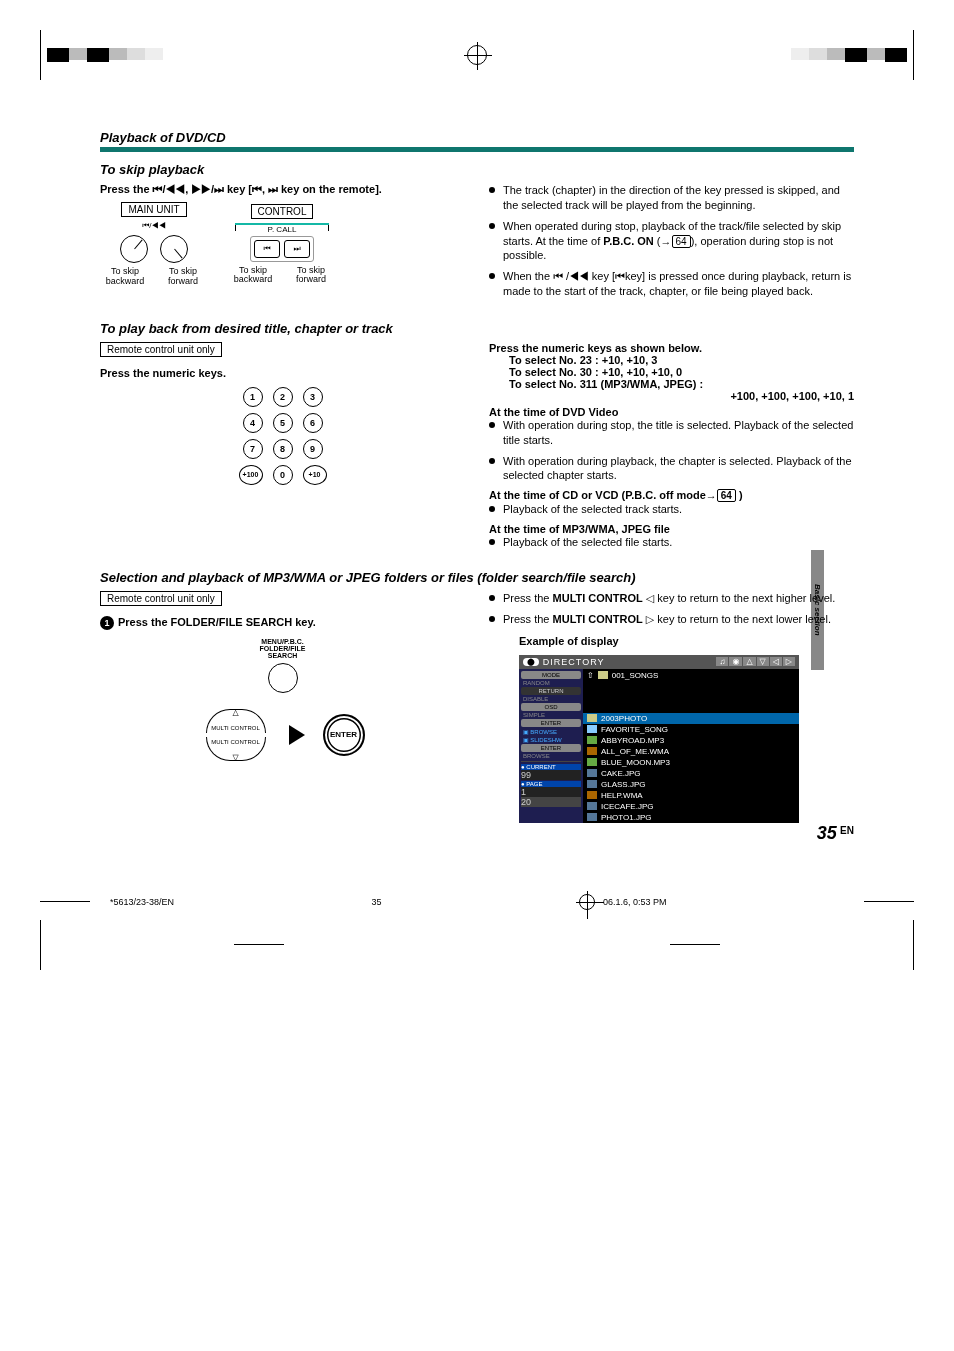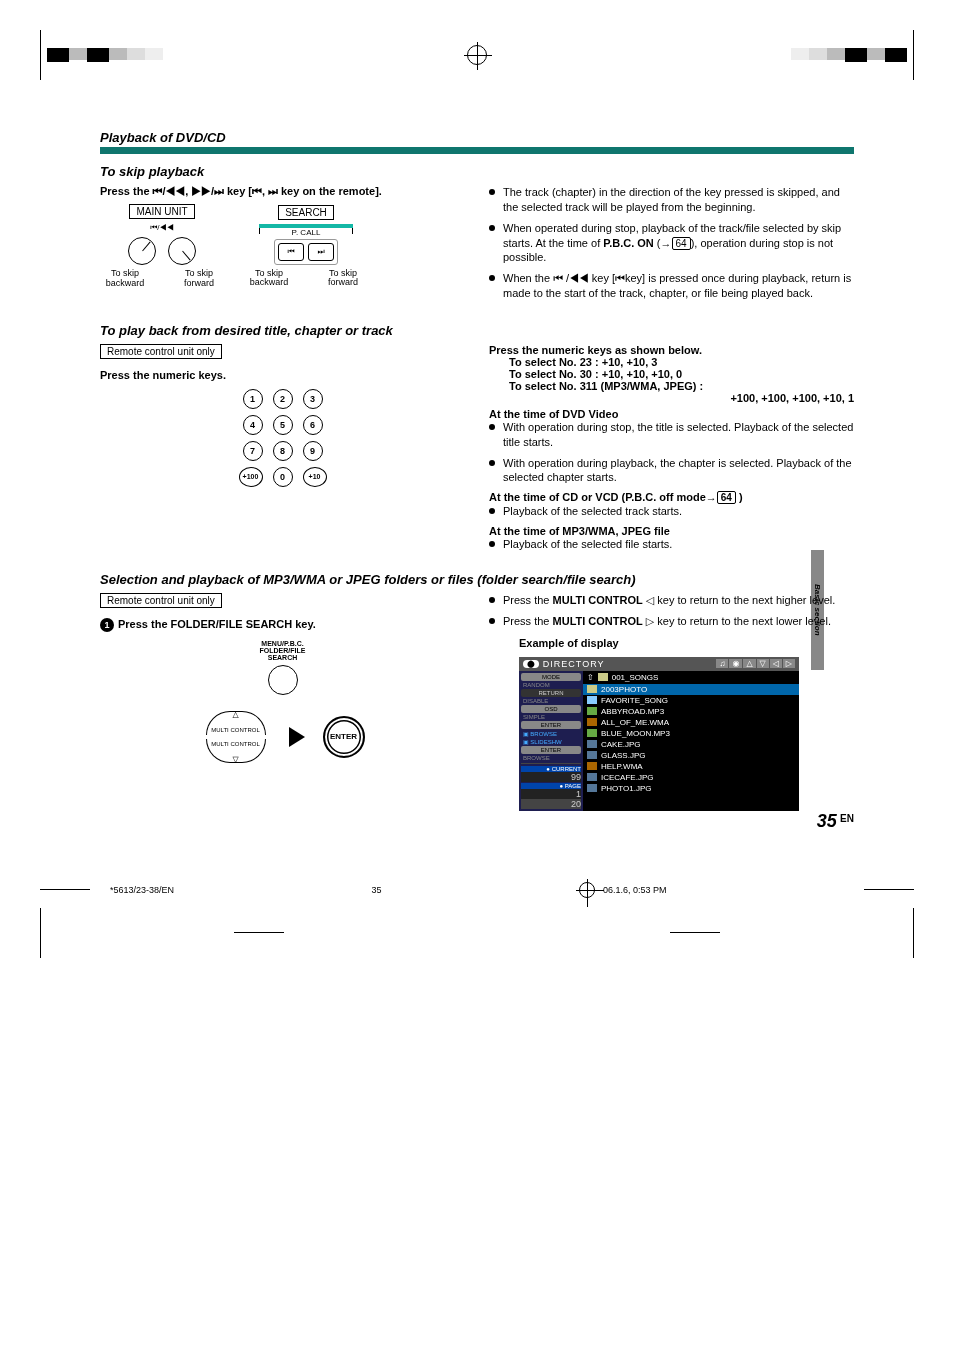--- a/index.html
+++ b/index.html
@@ -48,21 +48,21 @@
 
   .page {
     padding: 40px 60px 20px 60px;
     font-size: 11px;
     position: relative;
   }
   .section-title {
     font-style: italic;
     font-weight: bold;
     font-size: 13px;
-    border-bottom: 7px solid #0f766e;
+    border-bottom: 5px solid #0f766e;
     padding-bottom: 2px;
     margin-bottom: 10px;
   }
   .sub-title {
     font-style: italic;
     font-weight: bold;
     font-size: 13px;
     margin: 8px 0 6px 0;
   }
   .two-col {
@@ -99,24 +99,24 @@
   .skip-knobs { display: flex; gap: 12px; justify-content: center; margin: 4px 0; }
   .knob {
     width: 28px; height: 28px; border: 1px solid #000; border-radius: 50%;
     position: relative;
   }
   .knob::after { content:''; position:absolute; width:1px; height:12px; background:#000; left:50%; top:50%; transform-origin: top; }
   .knob.l::after { transform: rotate(-140deg); }
   .knob.r::after { transform: rotate(-40deg); }
   .remote-btns { display:flex; gap:4px; justify-content:center; padding:3px; border:1px solid #999; border-radius:3px; width:fit-content; margin:0 auto 4px;}
   .rbtn { border:1px solid #000; border-radius:3px; width:26px; height:18px; font-size:8px; display:flex; align-items:center; justify-content:center;}
-  .pcall { font-size:8px; border-top:4px solid #14b8a6; position:relative; padding:0 33px; display:inline-block; margin-bottom:2px;}
+  .pcall { font-size:8px; border-top:2px solid #14b8a6; position:relative; padding:0 33px; display:inline-block; margin-bottom:2px;}
   .pcall::before, .pcall::after { content:''; position:absolute; width:1px; height:6px; background:#000; top:0; }
   .pcall::before { left:0; } .pcall::after { right:0; }
-  .skip-labels { display:flex; gap:24px; font-size:9px; justify-content:space-between; }
+  .skip-labels { display:flex; gap:8px; font-size:9px; justify-content:space-between; }
   .skip-labels > div { width:50px; line-height:1.1;}
 
   .numpad { margin: 8px auto; width: fit-content; }
   .numpad-row { display:flex; gap:10px; justify-content:center; margin-bottom:6px;}
   .numkey {
     width:20px; height:20px; border:1.5px solid #000; border-radius:50%;
     display:flex; align-items:center; justify-content:center; font-size:9px; font-weight:bold;
   }
   .numkey.wide { width:24px; font-size:7px; }
 
@@ -167,29 +167,29 @@
   .de-header .badges { margin-left:auto; display:flex; gap:1px;}
   .de-header .badges span { background:#888; padding:0 3px; font-size:8px;}
   .de-body { display:flex; }
   .de-side {
     width:64px; background:#1e1e50; padding:2px; display:flex; flex-direction:column; gap:1px;
   }
   .side-btn { background:#888; color:#000; font-size:6px; text-align:center; border-radius:2px; padding:1px 0;}
   .side-btn.dark { background:#333; color:#ccc; }
   .side-plain { font-size:6px; color:#888; text-align:left; padding-left:2px;}
   .side-sep { border-top:1px solid #444; margin:1px 0;}
-  .side-stat { display:flex; flex-direction:column; font-size:6px; color:#ccc; text-align:right;}
+  .side-stat { display:flex; flex-direction:column; font-size:6px; color:#ccc; text-align:left;}
   .side-stat .lbl { background:#000; font-size:6px;}
   .side-stat .val { background:#222; font-size:9px;}
   .side-stat .lbl.blue { background:#04a; color:#fff;}
   .de-list { flex:1; }
   .de-top { display:flex; align-items:center; gap:4px; padding:2px 4px; font-size:8px;}
   .de-top .icn { width:10px; height:8px; background:#cc8; display:inline-block;}
   .de-row { display:flex; align-items:center; gap:4px; padding:1px 4px; font-size:8px;}
-  .de-row.hl { background:#06a; }
+  .de-row.hl { background:#06a;margin-top:31px; }
   .de-row .ficon { width:10px; height:8px; display:inline-block; background:#cc8;}
   .de-row .ficon.up { background:#8cf;}
   .de-row .ficon.mp3 { background:#6a4;}
   .de-row .ficon.wma { background:#a60;}
   .de-row .ficon.jpg { background:#579;}
 
   .side-tab {
     position:absolute; right:-30px; top:460px;
     background:#888; color:#000; font-size:8px; font-style:italic; font-weight:bold;
     transform: rotate(90deg); transform-origin: left top;
@@ -256,21 +256,21 @@
               <div style="display:flex;flex-direction:column;align-items:center;">
                 <div class="knob r"></div>
               </div>
             </div>
             <div class="skip-labels">
               <div>To skip backward</div>
               <div>To skip forward</div>
             </div>
           </div>
           <div class="remote-unit">
-            <div class="box-label">SEARCH</div>
+            <div class="box-label">CONTROL</div>
             <div><span class="pcall">P. CALL</span></div>
             <div class="remote-btns">
               <div class="rbtn">⏮</div>
               <div class="rbtn">⏭</div>
             </div>
             <div class="skip-labels">
               <div>To skip backward</div>
               <div>To skip forward</div>
             </div>
           </div>

